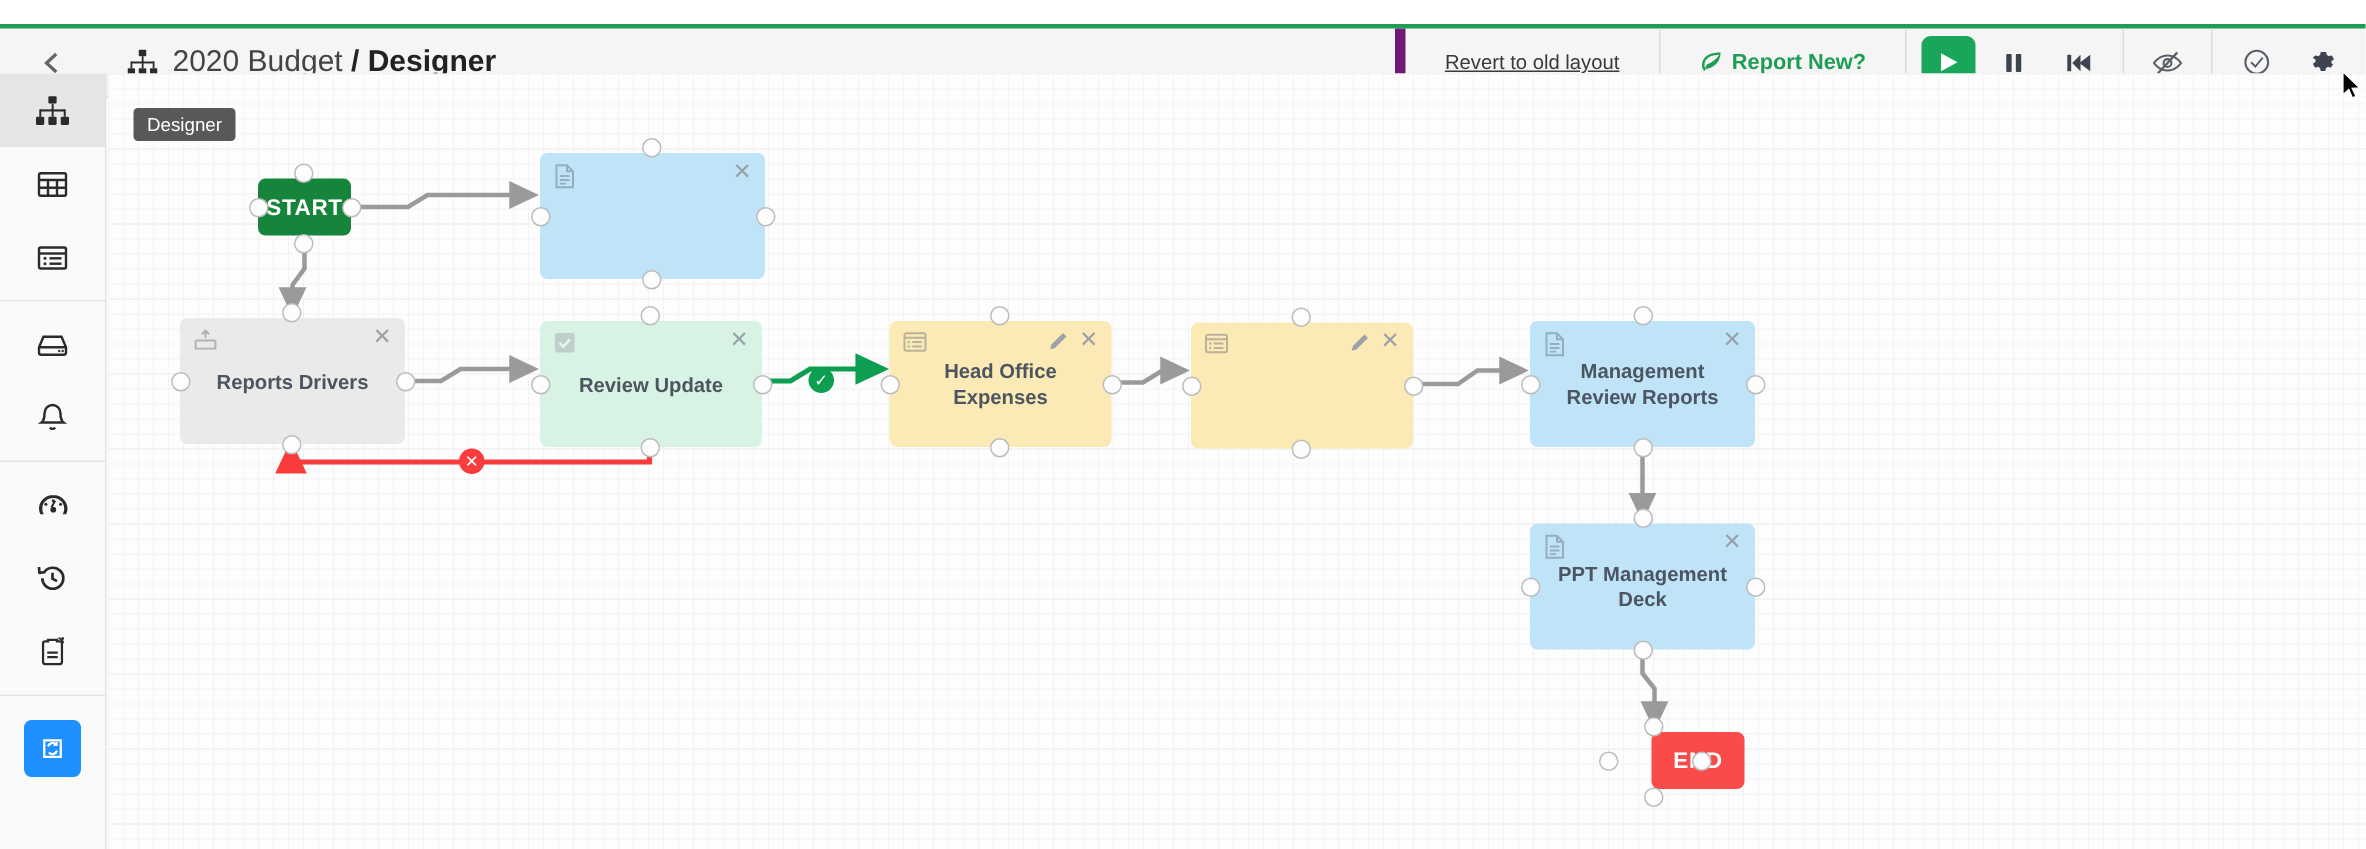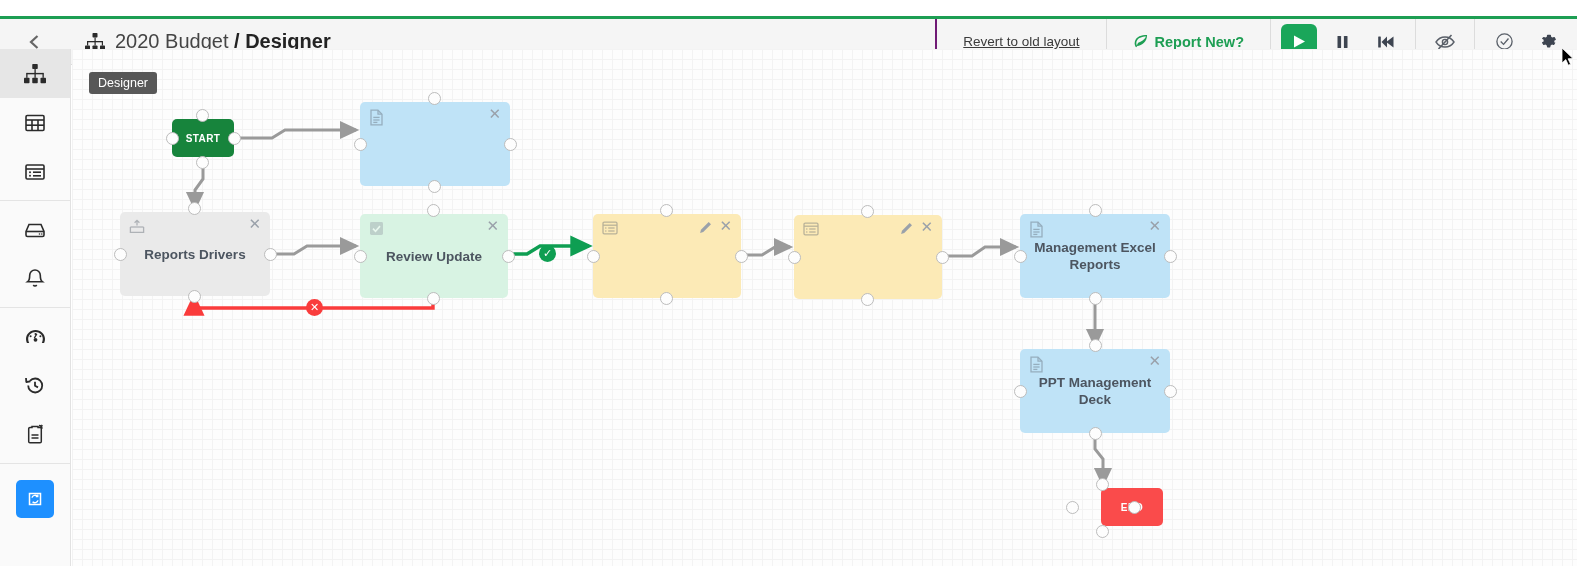--- a/index.html
+++ b/index.html
@@ -29,21 +29,21 @@
     padding-left: 14px; flex: 1;
   }
   .hdr-title {
     font-size: 20px; color: #444; white-space: nowrap;
   }
   .hdr-title b { color: #222; font-weight: bold; }
   .hdr-revert {
     display: flex; align-items: center; padding: 0 26px;
     font-size: 13.5px; color: #3a3a3a;
     text-decoration: underline; cursor: pointer;
-    border-left: 2px solid #701a75;
+    border-left: 7px solid #701a75;
     height: 100%;
   }
   .hdr-whatsnew {
     display: flex; align-items: center; gap: 7px;
     padding: 0 26px; height: 100%;
     border-left: 1px solid #dcdcdc;
     color: #1d9e53; font-size: 14.5px; font-weight: bold;
     cursor: pointer; white-space: nowrap;
   }
   .hdr-group {
@@ -105,21 +105,21 @@
   .node {
     position: absolute; border-radius: 5px;
     display: flex; align-items: center; justify-content: center;
     text-align: center; z-index: 5;
   }
   .node-label {
     font-size: 13.5px; font-weight: bold; color: #4c5560;
     line-height: 17px; padding: 0 14px;
   }
   .terminal {
-    font-size: 10px; font-weight: bold; color: #fff; letter-spacing: .4px;
+    font-size: 15px; font-weight: bold; color: #fff; letter-spacing: .4px;
   }
   .n-start { background: #17843c; }
   .n-end   { background: #fa4b4b; }
   .n-blue  { background: #bfe3f7; }
   .n-green { background: #d8f3e3; }
   .n-gray  { background: #eaeaea; }
   .n-yellow{ background: #fceab6; }
 
   .node-ic {
     position: absolute; left: 9px; top: 7px;
@@ -429,20 +429,21 @@
         <line x1="6.2" y1="7" x2="12.6" y2="7"></line>
           <line x1="6.2" y1="10" x2="12.6" y2="10"></line>
       </svg>
     </span>
     <span class="node-edit">
       <svg width="13" height="13" viewBox="0 0 14 14" fill="#9aa1aa">
         <path d="M10.4 1.1 L12.9 3.6 L4.6 11.9 L1.2 12.8 L2.1 9.4z"></path>
       </svg>
     </span>
     <span class="node-close">✕</span>
+    <span class="node-label">Head Office Expenses</span>
   </div>
   <div class="port" style="left:515px; top:201px;"></div>
   <div class="port" style="left:588px; top:155px;"></div>
   <div class="port" style="left:663px; top:201px;"></div>
   <div class="port" style="left:588px; top:243px;"></div>
 
   <div class="node n-yellow" style="left:722px; top:166px; width:148px; height:84px;">
     <span class="node-ic">
       <svg width="16" height="14" viewBox="0 0 16 14" fill="none" stroke="#5d6671" stroke-width="1.3">
         <rect x="1" y="1.2" width="14" height="11.6" rx="1.2"></rect>
@@ -469,21 +470,21 @@
     <span class="node-ic">
       <svg width="15" height="17" viewBox="0 0 15 17" fill="none" stroke="#5d6671" stroke-width="1.3">
         <path d="M2 1.2h7l4 4v10.6H2z"></path>
           <polyline points="9,1.2 9,5.2 13,5.2"></polyline>
         <line x1="4.3" y1="8.4" x2="10.6" y2="8.4"></line>
           <line x1="4.3" y1="11" x2="10.6" y2="11"></line>
         <line x1="4.3" y1="13.4" x2="8.4" y2="13.4"></line>
       </svg>
     </span>
     <span class="node-close">✕</span>
-    <span class="node-label">Management Excel Reports</span>
+    <span class="node-label">Management Review Reports</span>
   </div>
   <div class="port" style="left:942px;  top:201px;"></div>
   <div class="port" style="left:1017px; top:155px;"></div>
   <div class="port" style="left:1092px; top:201px;"></div>
   <div class="port" style="left:1017px; top:243px;"></div>
 
   <div class="node n-blue" style="left:948px; top:300px; width:150px; height:84px;">
     <span class="node-ic">
       <svg width="15" height="17" viewBox="0 0 15 17" fill="none" stroke="#5d6671" stroke-width="1.3">
         <path d="M2 1.2h7l4 4v10.6H2z"></path>

